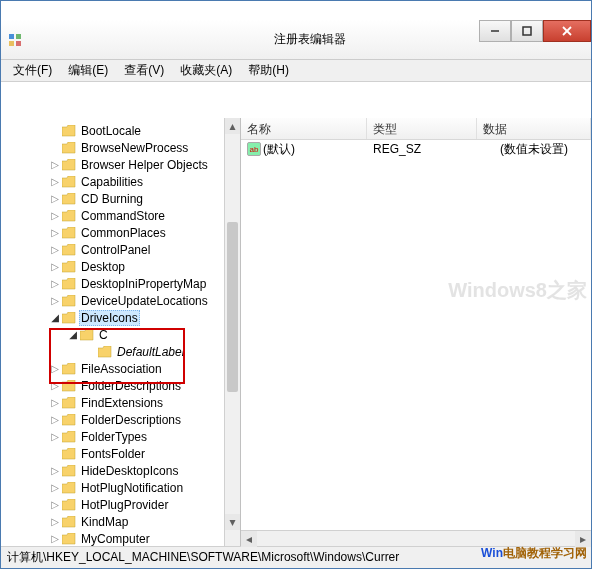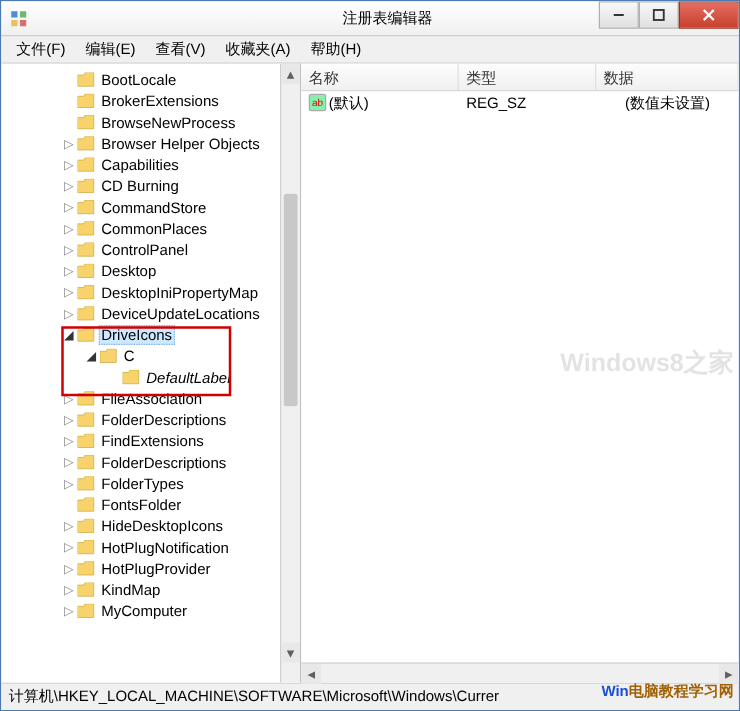--- a/index.html
+++ b/index.html
@@ -1,29 +1,29 @@
 <!DOCTYPE html>
 <html><head>
 <meta charset="utf-8">
 <style>
 * { margin: 0; padding: 0; box-sizing: border-box; font-family: "Microsoft YaHei", "SimSun", Arial, sans-serif; font-size: 12px; }
 body { background: #fff; width: 592px; height: 569px; position: relative; display: flex; flex-direction: column; border: 1px solid #4a7ab0; }
 
-.titlebar { height: 28px; background: linear-gradient(#fff 0%, #f0f0f0 100%); display: flex; align-items: center; position: relative; border-bottom: 1px solid #ccc; }
+.titlebar { height: 40px; background: linear-gradient(#fff 0%, #f0f0f0 100%); display: flex; align-items: center; position: relative; border-bottom: 1px solid #ccc; margin-top: 19px; }
 .title-icon { width: 16px; height: 16px; margin: 0 6px; }
 .title-text { flex: 1; text-align: center; font-size: 12px; color: #000; }
 .win-btns { display: flex; align-items: stretch; height: 22px; position: absolute; right: 0; top: 0; }
 .win-btn { width: 32px; display: flex; align-items: center; justify-content: center; border: 1px solid #b0b0b0; background: linear-gradient(#f8f8f8,#e0e0e0); cursor: default; }
 .win-btn.close { width: 48px; background: linear-gradient(#e56e60,#c8402f); border-color: #a03020; }
 .win-btn svg { display: block; }
 
 .menubar { height: 22px; background: #f0f0f0; border-bottom: 1px solid #d0d0d0; display: flex; align-items: center; padding: 0 4px; }
 .menu-item { padding: 2px 8px; cursor: default; }
 
-.content { flex: 1; display: flex; min-height: 0; }
+.content { flex: 1; display: flex; min-height: 0; margin-top: 36px; }
 
 .tree-panel { width: 240px; border-right: 1px solid #c0c0c0; overflow: hidden; position: relative; background: #fff; }
 .tree { padding: 4px 0; }
 .tree-node { display: flex; align-items: center; height: 17px; white-space: nowrap; position: relative; }
 .expander { width: 12px; height: 12px; display: inline-flex; align-items: center; justify-content: center; color: #888; font-size: 10px; cursor: default; }
 .folder-icon { width: 14px; height: 12px; margin: 0 3px 0 1px; display: inline-block; position: relative; }
 .folder-icon svg { display: block; }
 .node-label { padding: 0 2px; }
 .node-label.selected { background: #cde8ff; border: 1px dotted #7eb4ea; padding: 0 1px; }
 .red-box { position: absolute; border: 2px solid #d00000; pointer-events: none; }
@@ -100,29 +100,20 @@
           </span>
           <span class="node-label">BootLocale</span>
         </div>
         <div class="tree-node" style="padding-left: 48px;">
           <span class="expander"></span>
           <span class="folder-icon">
             <svg width="14" height="12">
               <path d="M0 2 L5 2 L6 0 L13 0 L13 11 L0 11 Z" fill="#f8d26a" stroke="#c0a030" stroke-width="0.5"></path>
             </svg>
           </span>
-          <span class="node-label">BrokerExtensions</span>
-        </div>
-        <div class="tree-node" style="padding-left: 48px;">
-          <span class="expander"></span>
-          <span class="folder-icon">
-            <svg width="14" height="12">
-              <path d="M0 2 L5 2 L6 0 L13 0 L13 11 L0 11 Z" fill="#f8d26a" stroke="#c0a030" stroke-width="0.5"></path>
-            </svg>
-          </span>
           <span class="node-label">BrowseNewProcess</span>
         </div>
         <div class="tree-node" style="padding-left: 48px;">
           <span class="expander">▷</span>
           <span class="folder-icon">
             <svg width="14" height="12">
               <path d="M0 2 L5 2 L6 0 L13 0 L13 11 L0 11 Z" fill="#f8d26a" stroke="#c0a030" stroke-width="0.5"></path>
             </svg>
           </span>
           <span class="node-label">Browser Helper Objects</span>

